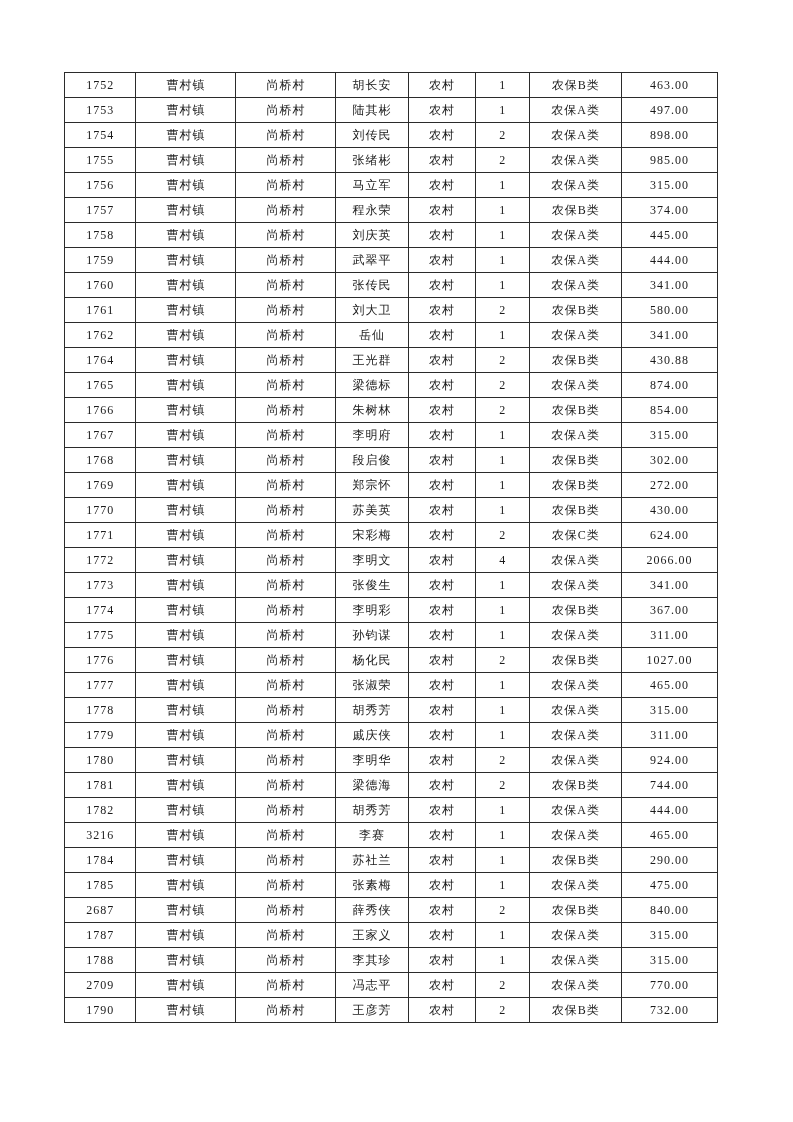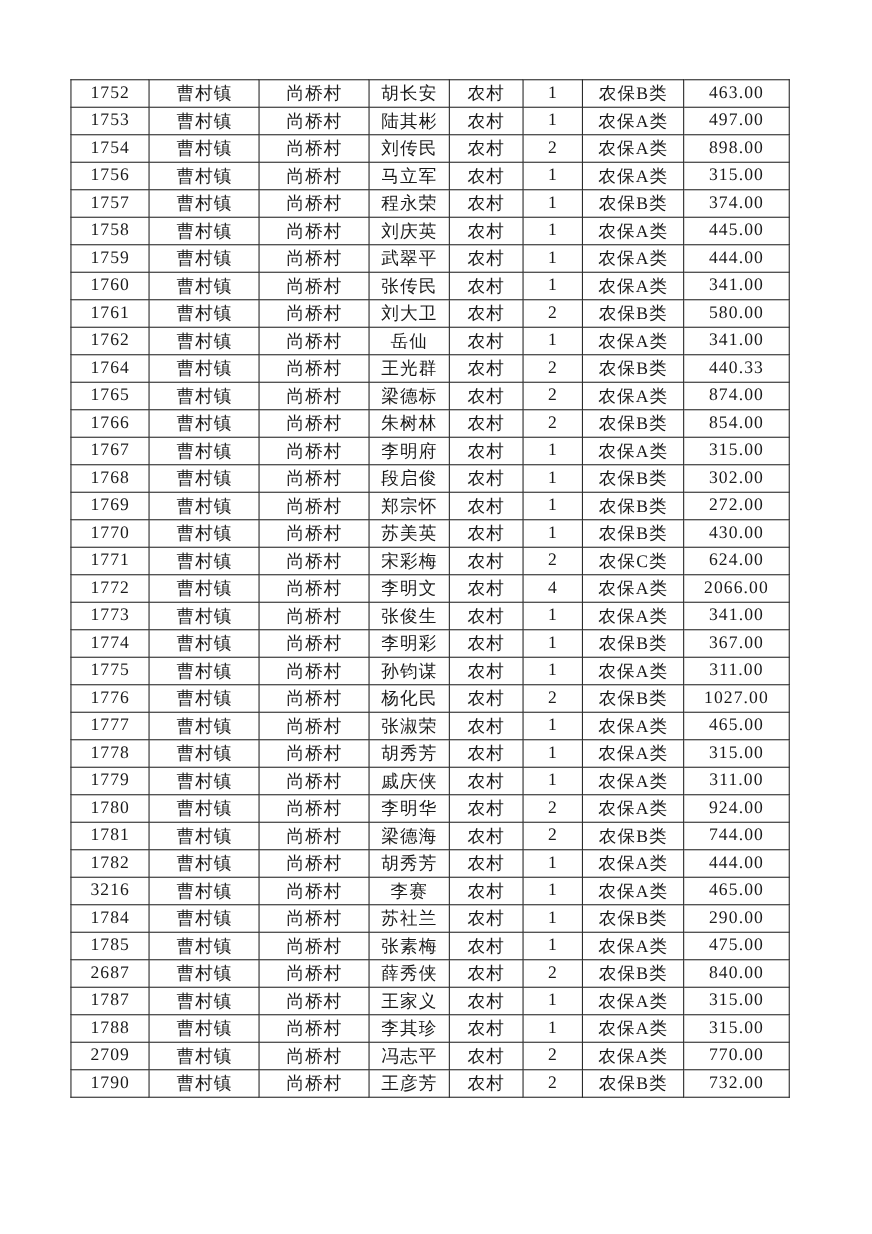--- a/index.html
+++ b/index.html
@@ -17,21 +17,21 @@
     background: #ffffff;
     overflow: hidden;
   }
   table.roster {
     position: absolute;
     left: 64px;
     top: 72px;
     width: 654px;
     border-collapse: collapse;
     table-layout: fixed;
-    font-size: 16px;
+    font-size: 12px;
   }
   table.roster td {
     border: 1px solid #2b2b2b;
     height: 25px;
     padding: 0 2px;
     text-align: center;
     vertical-align: middle;
     white-space: nowrap;
     overflow: hidden;
     letter-spacing: 1px;
@@ -75,20 +75,30 @@
           <td class="col-index">1754</td>
           <td class="col-town">曹村镇</td>
           <td class="col-village">尚桥村</td>
           <td class="col-name">刘传民</td>
           <td class="col-category">农村</td>
           <td class="col-persons">2</td>
           <td class="col-instype">农保A类</td>
           <td class="col-amount">898.00</td>
         </tr>
         <tr>
+          <td class="col-index">1755</td>
+          <td class="col-town">曹村镇</td>
+          <td class="col-village">尚桥村</td>
+          <td class="col-name">张绪彬</td>
+          <td class="col-category">农村</td>
+          <td class="col-persons">2</td>
+          <td class="col-instype">农保A类</td>
+          <td class="col-amount">985.00</td>
+        </tr>
+        <tr>
           <td class="col-index">1756</td>
           <td class="col-town">曹村镇</td>
           <td class="col-village">尚桥村</td>
           <td class="col-name">马立军</td>
           <td class="col-category">农村</td>
           <td class="col-persons">1</td>
           <td class="col-instype">农保A类</td>
           <td class="col-amount">315.00</td>
         </tr>
         <tr>
@@ -152,21 +162,21 @@
           <td class="col-amount">341.00</td>
         </tr>
         <tr>
           <td class="col-index">1764</td>
           <td class="col-town">曹村镇</td>
           <td class="col-village">尚桥村</td>
           <td class="col-name">王光群</td>
           <td class="col-category">农村</td>
           <td class="col-persons">2</td>
           <td class="col-instype">农保B类</td>
-          <td class="col-amount">440.33</td>
+          <td class="col-amount">430.88</td>
         </tr>
         <tr>
           <td class="col-index">1765</td>
           <td class="col-town">曹村镇</td>
           <td class="col-village">尚桥村</td>
           <td class="col-name">梁德标</td>
           <td class="col-category">农村</td>
           <td class="col-persons">2</td>
           <td class="col-instype">农保A类</td>
           <td class="col-amount">874.00</td>

